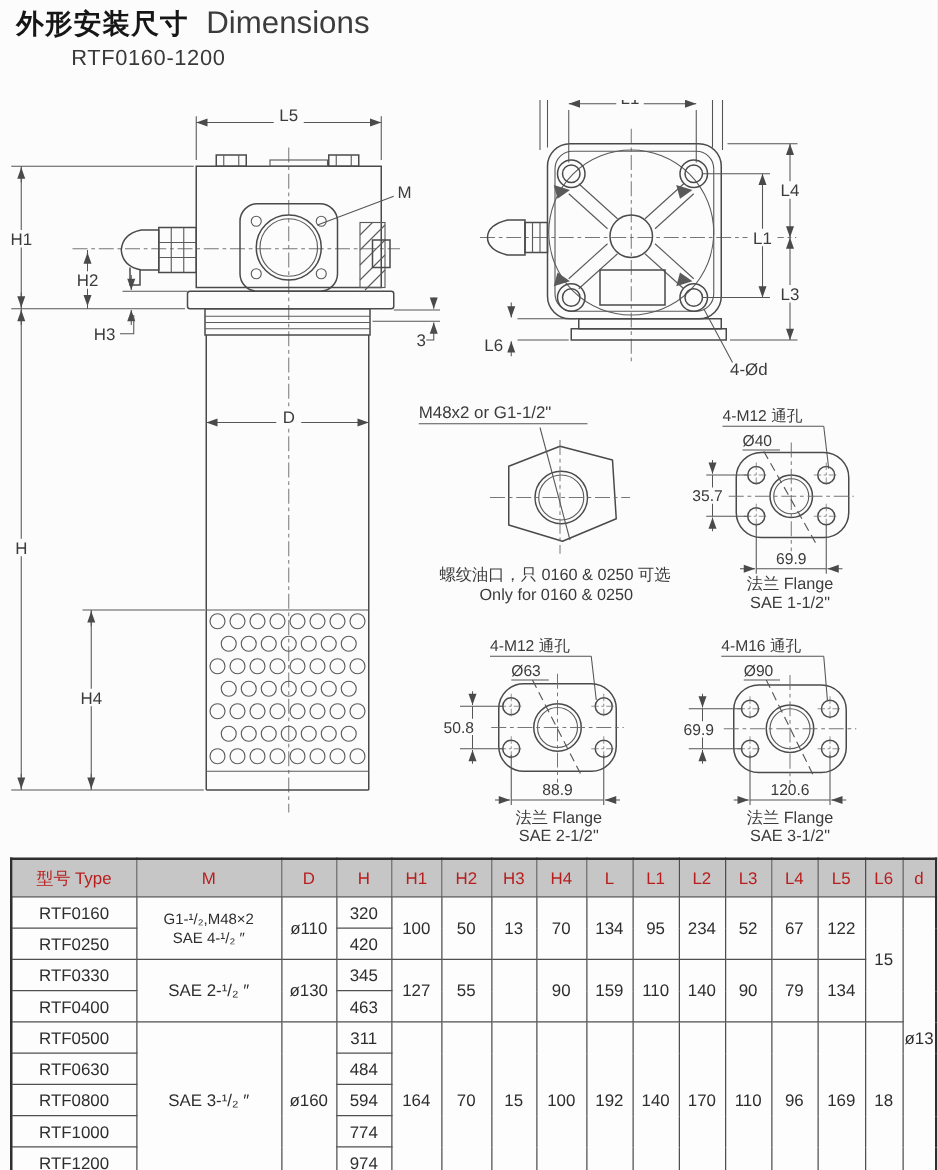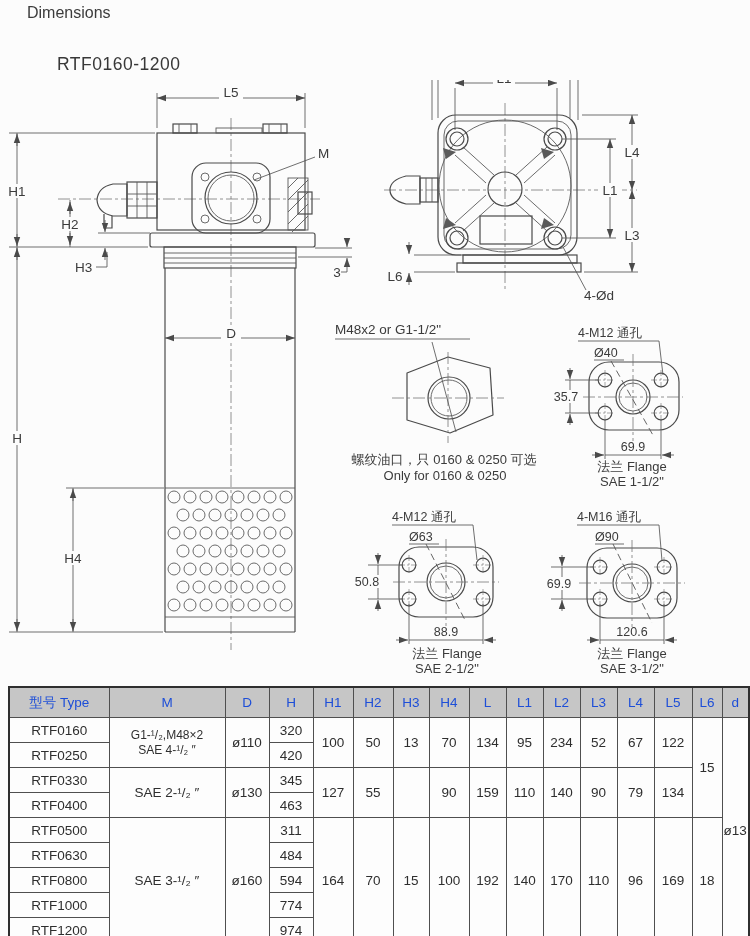--- a/index.html
+++ b/index.html
@@ -1,50 +1,51 @@
 <!DOCTYPE html>
 <html><head>
 <meta charset="utf-8">
 <style>
   html,body{margin:0;padding:0;background:#e8e8e8;}
   .page{position:relative;width:750px;height:936px;background:#fcfcfc;overflow:hidden;
         font-family:"Liberation Sans",sans-serif;color:#2e2e2e;}
   .title-row{position:absolute;left:13px;top:4px;display:flex;align-items:baseline;}
   .title-zh{font-size:22px;font-weight:bold;color:#161616;letter-spacing:1px;}
-  .title-en{font-size:16px;color:#3c3c3c;margin-left:14px;}
-  .model{position:absolute;left:57px;top:54px;font-size:17.5px;color:#383838;letter-spacing:0.5px;}
+  .title-en{font-size:25px;color:#3c3c3c;margin-left:14px;}
+  .model{position:absolute;left:57px;top:36px;font-size:17.5px;color:#383838;letter-spacing:0.5px;}
 
   
   .ol{stroke:#4a4a4a;stroke-width:1.2;fill:none;}
   .il{stroke:#5a5a5a;stroke-width:0.9;fill:none;}
   .dl{stroke:#555555;stroke-width:0.85;fill:none;}
   .cl{stroke:#6d6d6d;stroke-width:0.75;stroke-dasharray:12 3 3 3;fill:none;}
   .cl2{stroke:#6d6d6d;stroke-width:0.6;stroke-dasharray:6 2 2 2;fill:none;}
   .dash{stroke:#555555;stroke-width:0.9;stroke-dasharray:7 4;fill:none;}
   text.dim{font-size:13.5px;fill:#3b3b3b;}
   text.dims{font-size:12.5px;fill:#3b3b3b;}
   text.note{font-size:13px;fill:#3b3b3b;}
   .wb{fill:#fcfcfc;stroke:none;}
   .wedge{fill:#5a5a5a;stroke:none;}
 
   
   .dims-table{position:absolute;left:8px;top:686px;width:737px;border-collapse:collapse;
               table-layout:fixed;text-align:center;font-size:13.5px;color:#2e2e2e;
               border:2px solid #2f2f2f;}
   .dims-table th,.dims-table td{border:1px solid #4f4f4f;padding:0;overflow:hidden;}
-  .dims-table thead th{background:#c6c6c6;font-weight:normal;height:29px;color:#1d4ed8;margin-top:32px;}
+  .dims-table thead th{background:#c6c6c6;font-weight:normal;height:29px;color:#b91c1c;margin-top:32px;}
   .dims-table tbody td{height:24px;background:#fdfdfd;}
   .m2line{font-size:12px;line-height:1.25;}
 </style>
 </head>
 <body>
 
 <div class="page">
 
   <div class="title-row">
+    <span class="title-zh">外形安装尺寸</span>
     <span class="title-en">Dimensions</span>
   </div>
   <div class="model">RTF0160-1200</div>
 
   <svg style="position:absolute;left:0;top:80px;" width="750" height="600" viewBox="0 80 750 600">
     <defs>
       <marker id="arr" markerWidth="10" markerHeight="8" refX="9.5" refY="4" orient="auto-start-reverse" markerUnits="userSpaceOnUse">
         <path d="M0.5,0.8 L9.5,4 L0.5,7.2 Z" fill="#4a4a4a"></path>
       </marker>
       <g id="prow8">

